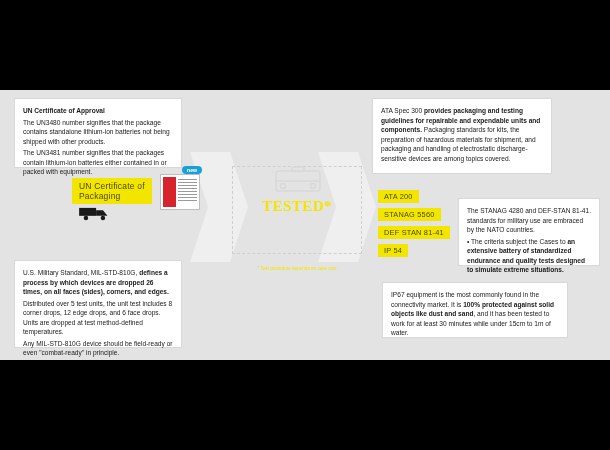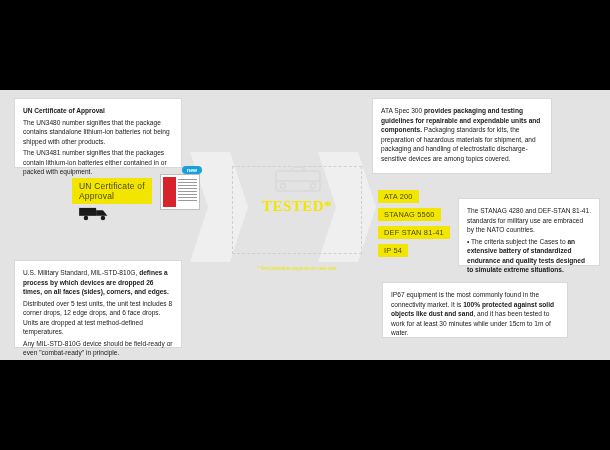--- a/index.html
+++ b/index.html
@@ -82,21 +82,21 @@
     <div class="card" id="card-un">
       <span class="ttl">UN Certificate of Approval</span>
       <p>The UN3480 number signifies that the package contains standalone lithium-ion batteries not being shipped with other products.</p>
       <p>The UN3481 number signifies that the packages contain lithium-ion batteries either contained in or packed with equipment.</p>
     </div>
 
     <div id="badge-block">
       <div id="un-badge-row">
         <span class="badge">
           <span>UN Certificate of</span><br>
-          <span>Approval</span>
+          <span>Packaging</span>
         </span>
         <div id="cert-img">
           <div class="red"></div>
           <div class="lines">
               <i></i>
               <i></i>
               <i></i>
               <i></i>
               <i></i>
               <i></i>

